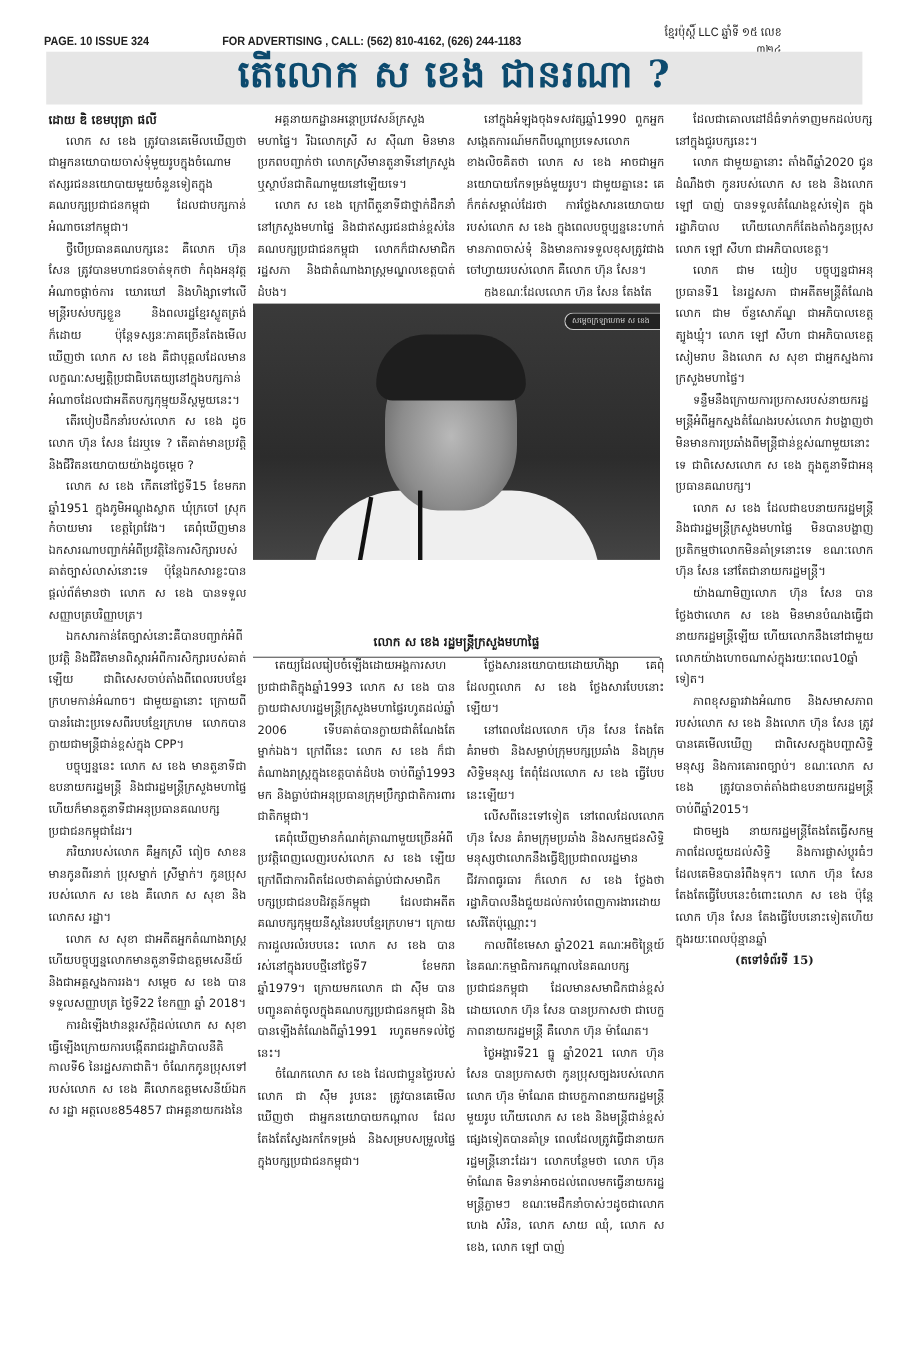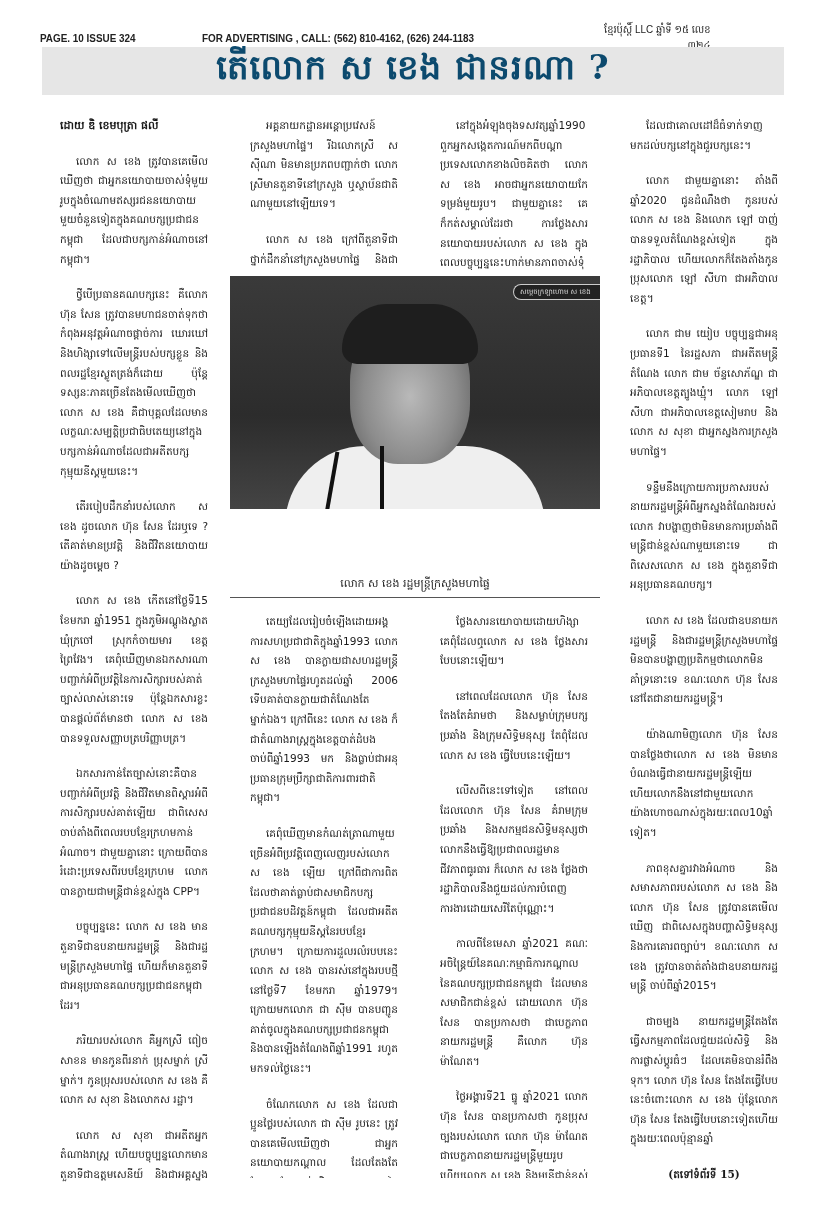--- a/index.html
+++ b/index.html
@@ -5,37 +5,37 @@
   html,body{margin:0;padding:0;background:#fff;}
   body{width:823px;height:1225px;position:relative;overflow:hidden;font-family:"DejaVu Sans",sans-serif;color:#1a1a1a;}
   .header{position:absolute;left:40px;top:30px;width:745px;height:16px;display:flex;align-items:center;font-family:"Liberation Sans",sans-serif;font-size:11px;font-weight:bold;color:#222;transform:scaleX(0.9);transform-origin:left center;}
   .header .pg{width:180px;}
   .header .adv{width:430px;}
   .header .pub{flex:1;text-align:right;font-weight:normal;}
   .banner{position:absolute;left:42px;top:47px;width:742px;height:48px;background:#e6e6e6;display:flex;align-items:center;justify-content:center;}
   .banner h1{margin:0;font-family:"DejaVu Serif",serif;font-size:34px;font-weight:bold;letter-spacing:1px;color:#0c4a6e;}
   .cols{position:absolute;left:44px;top:100px;width:742px;height:1090px;}
   .col{position:absolute;top:0;width:180px;font-size:10.5px;line-height:19.6px;text-align:justify;overflow:hidden;}
-  .col p{margin:16px;text-indent:16px;}
+  .col p{margin:0;text-indent:16px;}
   .c1{left:0;height:1082px;}
   .c2{left:190px;}
   .c3{left:380px;}
   .c4{left:570px;height:1085px;}
   .c2.top,.c3.top{height:170px;}
   .c2.bot,.c3.bot{top:496px;height:582px;}
   .byline{font-weight:bold;text-indent:0 !important;font-size:11px;}
   .photo{position:absolute;left:186px;top:176px;width:370px;height:233px;background:linear-gradient(180deg,#3a3a3a 0%,#2c2c2c 60%,#444 100%);overflow:hidden;}
   .photo .banner-tag{position:absolute;right:0;top:8px;width:80px;height:14px;background:#222;border:1px solid #ccc;border-right:none;border-radius:8px 0 0 8px;color:#ddd;font-size:7px;line-height:14px;padding-left:6px;white-space:nowrap;overflow:hidden;}
   .photo .head{position:absolute;left:120px;top:38px;width:120px;height:150px;background:radial-gradient(ellipse at 50% 55%,#b9b9b9 0%,#8c8c8c 55%,#555 100%);border-radius:45% 45% 40% 40%;}
   .photo .hair{position:absolute;left:112px;top:28px;width:136px;height:60px;background:#1e1e1e;border-radius:60px 60px 20px 20px;}
   .photo .body{position:absolute;left:55px;top:170px;width:260px;height:140px;background:#efefef;border-radius:80px 80px 0 0;}
   .photo .mic1{position:absolute;left:95px;top:175px;width:4px;height:120px;background:#111;transform:rotate(10deg);}
   .photo .mic2{position:absolute;left:150px;top:170px;width:4px;height:120px;background:#111;}
   .photo .flowers{position:absolute;left:120px;top:235px;width:200px;height:70px;background:radial-gradient(circle,#ddd 0%,#bbb 60%,transparent 70%);}
-  .caption{position:absolute;left:186px;top:476px;width:370px;text-align:center;font-size:11px;padding-bottom:5px;border-bottom:1px solid #555;}
+  .caption{position:absolute;left:186px;top:476px;width:370px;text-align:center;font-size:11px;padding-bottom:5px;border-bottom:1px solid #555;font-weight:bold;}
   .cont{text-align:center;font-weight:bold;text-indent:0 !important;font-family:"DejaVu Serif",serif;}
 </style>
 </head>
 <body>
 
 <div class="header">
   <span class="pg">PAGE. 10  ISSUE 324</span>
   <span class="adv">FOR ADVERTISING ,  CALL: (562) 810-4162, (626) 244-1183</span>
   <span class="pub">ខ្មែរប៉ុស្តិ៍ LLC ឆ្នាំទី ១៥  លេខ ៣២៤</span>
 </div>

